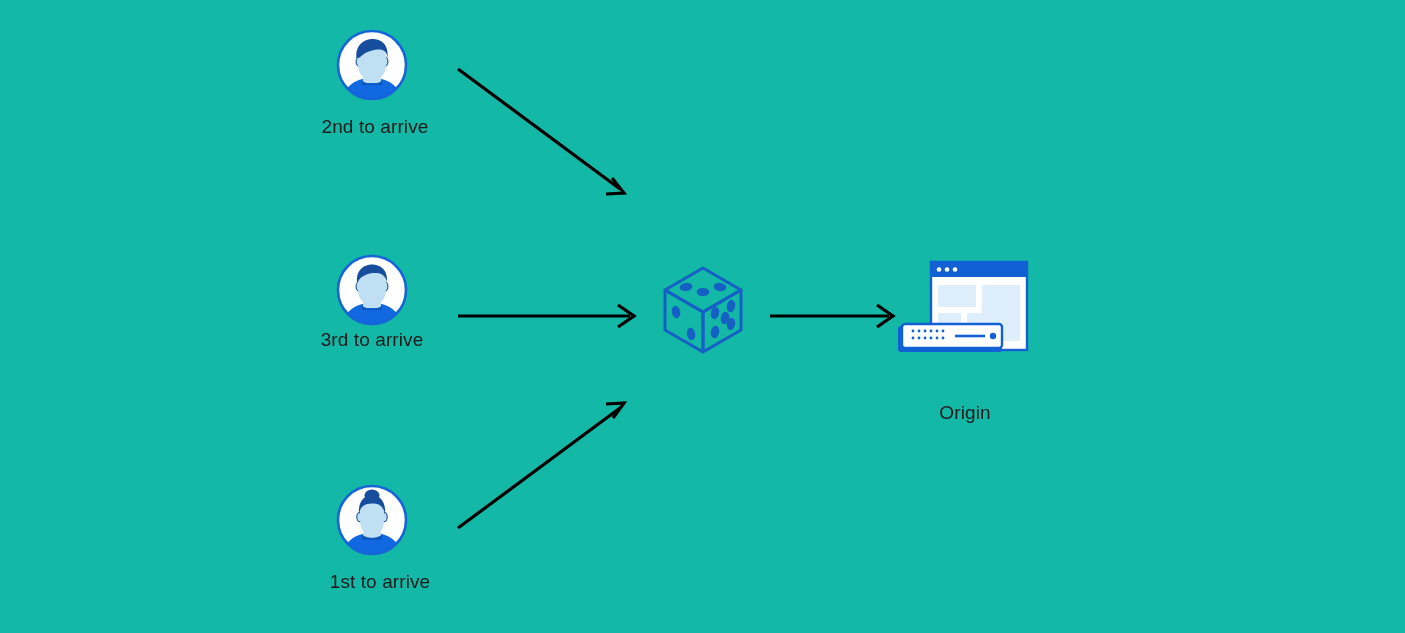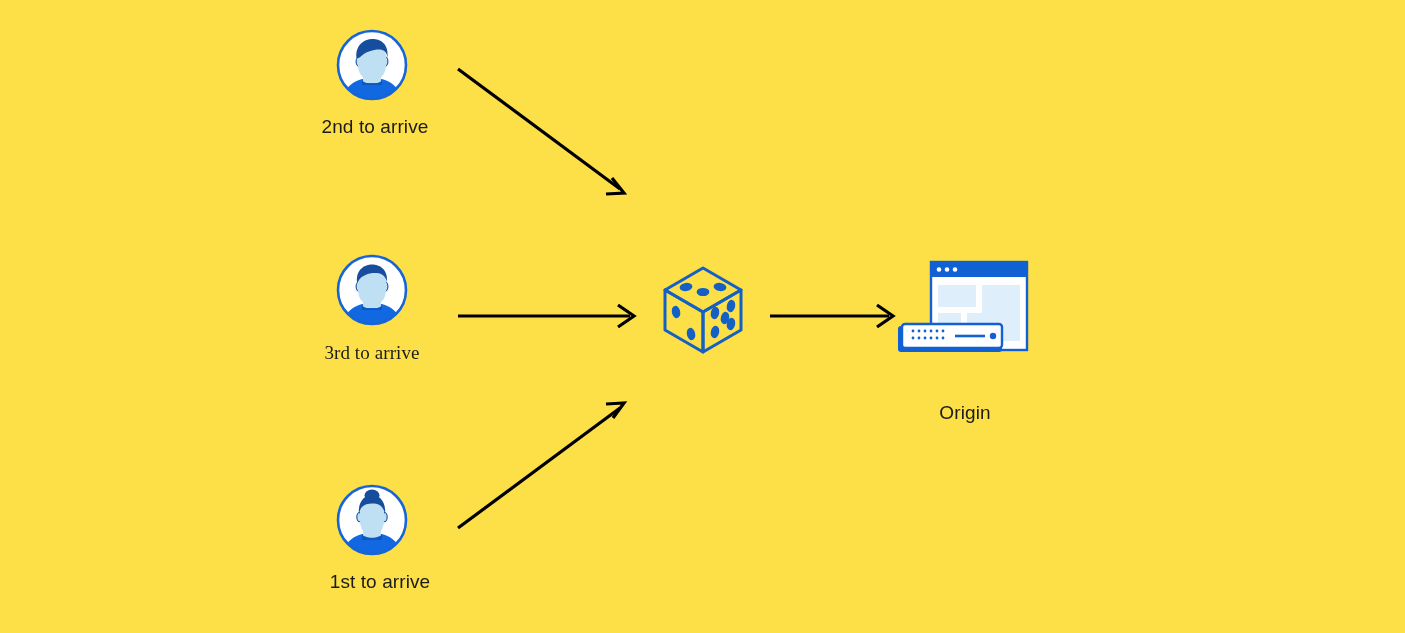--- a/index.html
+++ b/index.html
@@ -9,21 +9,21 @@
     background: #ffffff;
   }
   body {
     font-family: "Liberation Sans", sans-serif;
     -webkit-font-smoothing: antialiased;
   }
   #canvas {
     position: relative;
     width: 1405px;
     height: 633px;
-    background: #fde047;
+    background: #14b8a6;
     overflow: hidden;
   }
   .node {
     position: absolute;
   }
   .node-label {
     position: absolute;
     width: 260px;
     text-align: center;
     font-family: "Liberation Sans", sans-serif;
@@ -120,21 +120,21 @@
           <path d="M28 44 L28 55 L46 55 L46 44 Z" fill="#bfe0f2"></path>
           <path d="M27 52 C30 57 44 57 47 52 L47 57 L27 57 Z" fill="#0e57bd"></path>
           <ellipse cx="24.5" cy="33.5" rx="3.4" ry="5" fill="#bfe0f2" stroke="#164d9c" stroke-width="1.1"></ellipse>
           <ellipse cx="49.5" cy="33.5" rx="3.4" ry="5" fill="#bfe0f2" stroke="#164d9c" stroke-width="1.1"></ellipse>
           <path d="M23 28 C23 15 51 15 51 28 L51 36 C51 47 45 52 37 52 C29 52 23 47 23 36 Z" fill="#bfe0f2"></path>
           <path d="M22 29 C21 16 30 11.5 37 11.5 C44.5 11.5 53 16 52 29 C50.5 23 47 20.5 42 20 C35 19.3 27 22 24 27 C23 28.6 22.4 30 22 29 Z" fill="#164d9c"></path>
         </g>
         <circle cx="37" cy="37" r="34" fill="none" stroke="#1565d8" stroke-width="2.6"></circle>
       </svg>
     </div>
-    <div class="node-label" style="left:242px;top:341px;font-family:Liberation Serif, serif;">3rd to arrive</div>
+    <div class="node-label" style="left:242px;top:328px;">3rd to arrive</div>
   </div>
 
   <div class="node" style="left:0;top:0;">
     <div class="avatar-wrap" style="left:335px;top:483px;">
       <svg width="74" height="74" viewBox="0 0 74 74">
         <defs>
           <clipPath id="clipC">
               <circle cx="37" cy="37" r="34"></circle>
             </clipPath>
         </defs>

